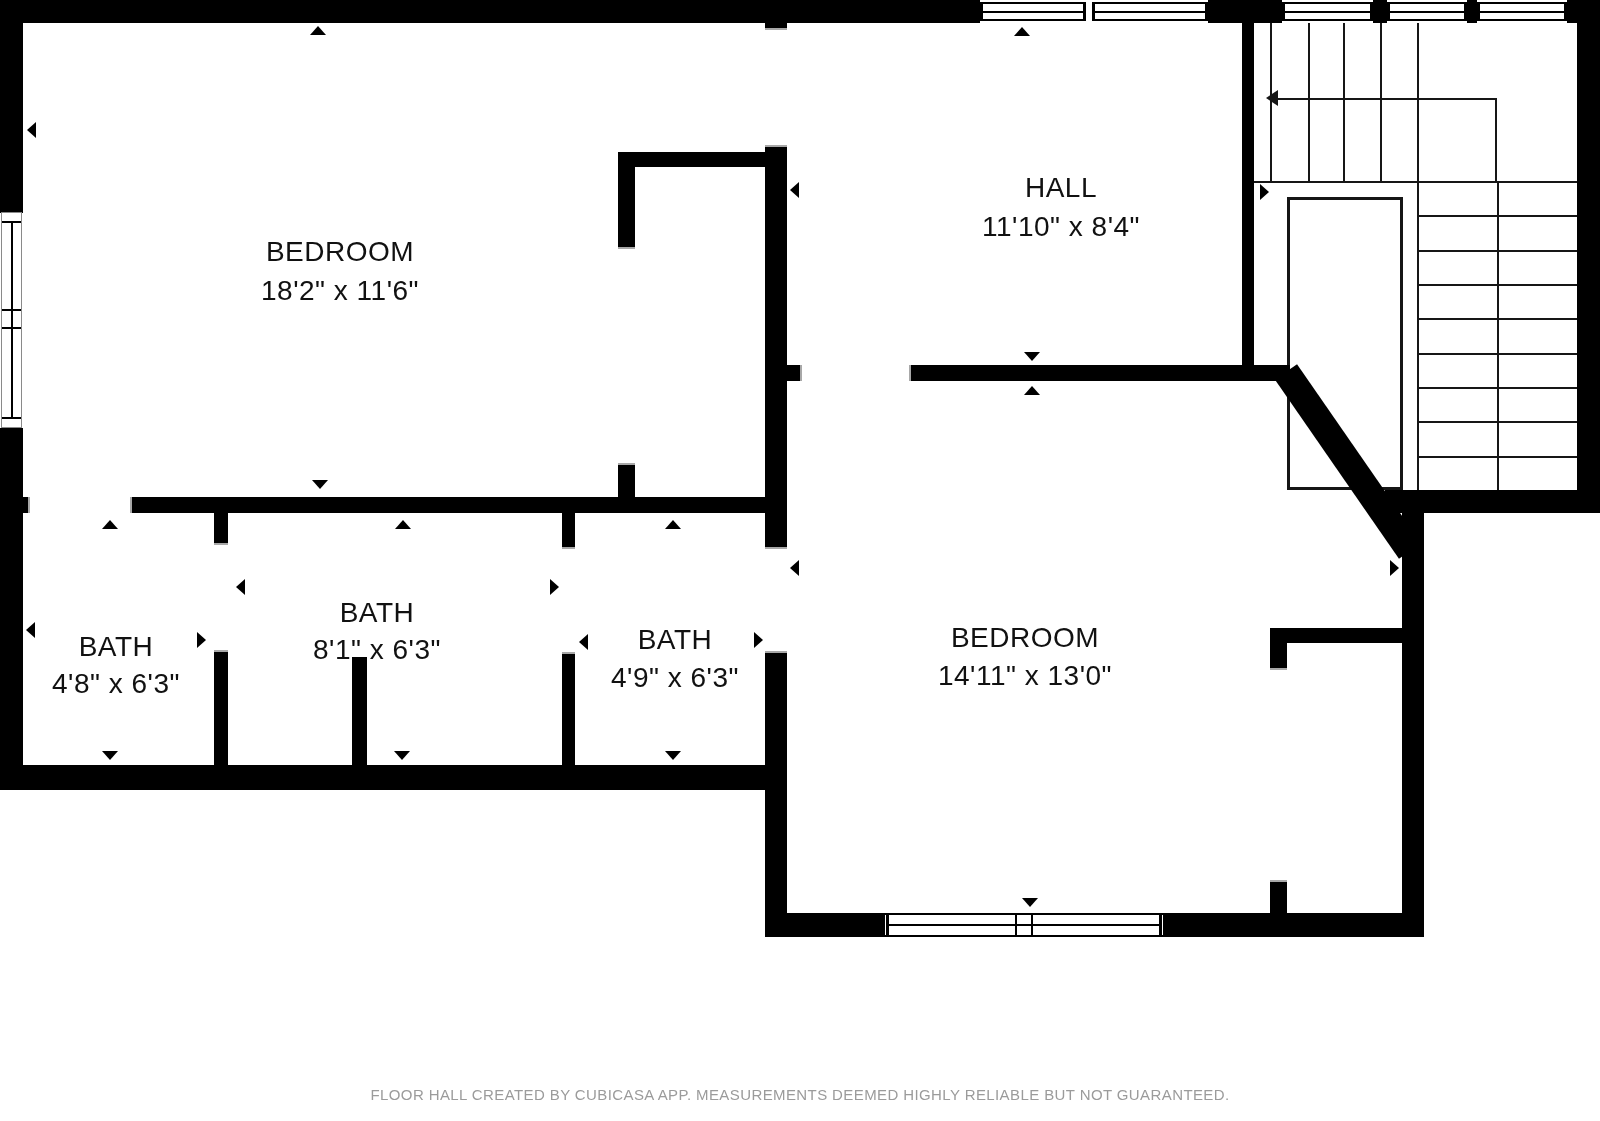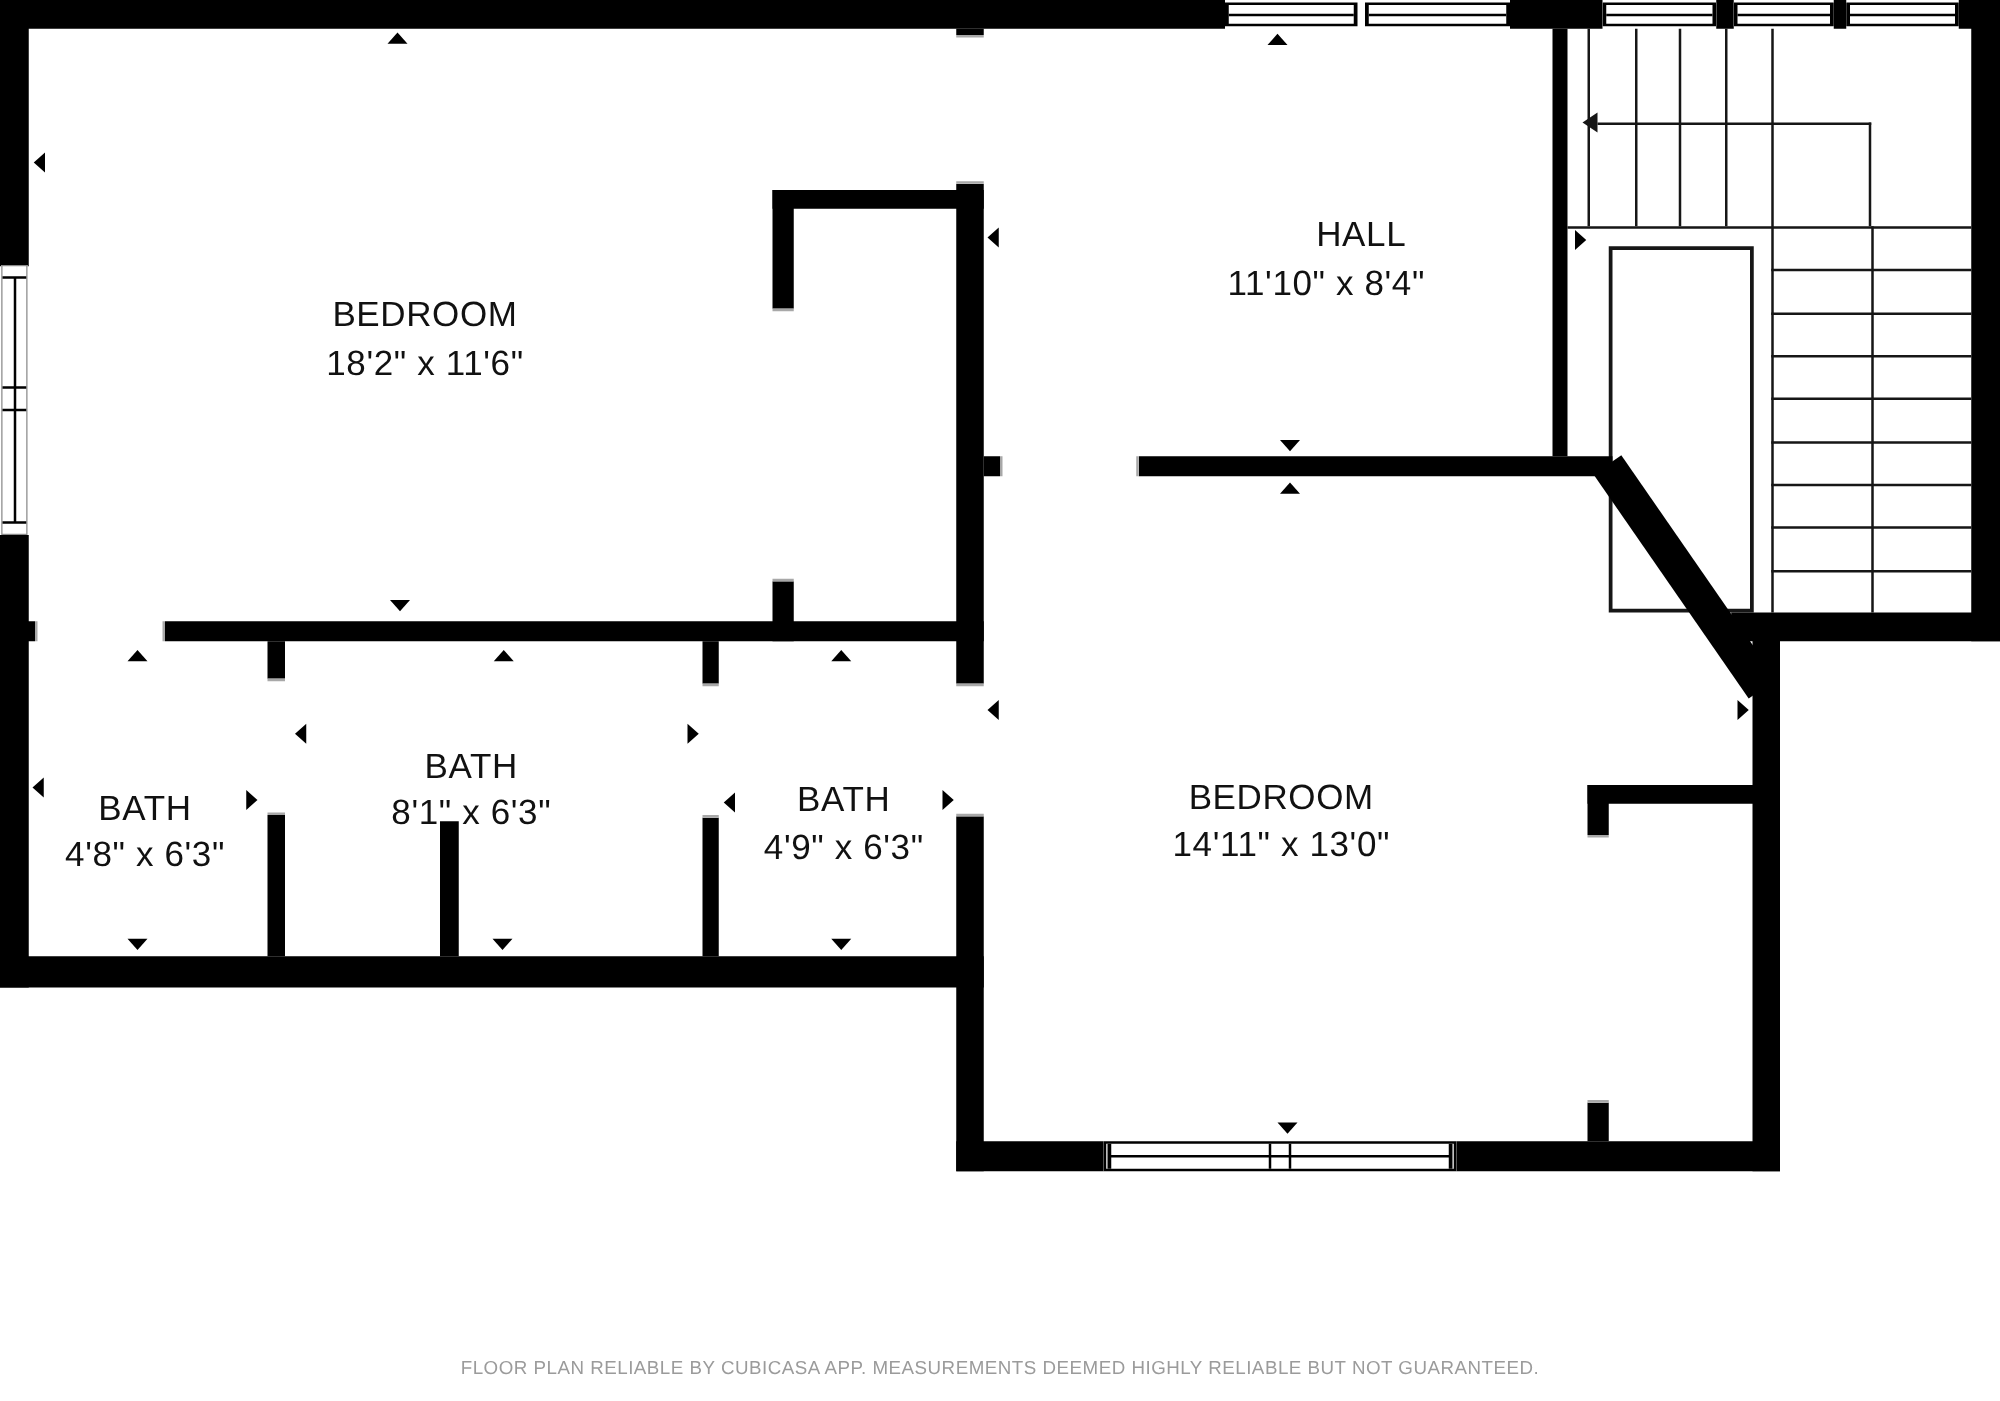--- a/index.html
+++ b/index.html
@@ -144,25 +144,25 @@
       <div class="mk" style="left: 790px; top: 182px; border-width: 8px 9px 8px 0px; border-color: transparent rgb(0, 0, 0) transparent transparent;"></div>
       <div class="mk" style="left: 197px; top: 632px; border-width: 8px 0px 8px 9px; border-color: transparent transparent transparent rgb(0, 0, 0);"></div>
       <div class="mk" style="left: 550px; top: 579px; border-width: 8px 0px 8px 9px; border-color: transparent transparent transparent rgb(0, 0, 0);"></div>
       <div class="mk" style="left: 754px; top: 632px; border-width: 8px 0px 8px 9px; border-color: transparent transparent transparent rgb(0, 0, 0);"></div>
       <div class="mk" style="left: 1260px; top: 184px; border-width: 8px 0px 8px 9px; border-color: transparent transparent transparent rgb(0, 0, 0);"></div>
       <div class="mk" style="left: 1390px; top: 560px; border-width: 8px 0px 8px 9px; border-color: transparent transparent transparent rgb(0, 0, 0);"></div>
     </div>
   <div>
       <div class="rlabel" style="left: 340px; top: 252px;">BEDROOM</div>
       <div class="rlabel" style="left: 340px; top: 291px;">18'2" x 11'6"</div>
-      <div class="rlabel" style="left: 1089px; top: 188px;">HALL</div>
+      <div class="rlabel" style="left: 1061px; top: 188px;">HALL</div>
       <div class="rlabel" style="left: 1061px; top: 227px;">11'10" x 8'4"</div>
       <div class="rlabel" style="left: 116px; top: 647px;">BATH</div>
       <div class="rlabel" style="left: 116px; top: 684px;">4'8" x 6'3"</div>
       <div class="rlabel" style="left: 377px; top: 613px;">BATH</div>
       <div class="rlabel" style="left: 377px; top: 650px;">8'1" x 6'3"</div>
       <div class="rlabel" style="left: 675px; top: 640px;">BATH</div>
       <div class="rlabel" style="left: 675px; top: 678px;">4'9" x 6'3"</div>
       <div class="rlabel" style="left: 1025px; top: 638px;">BEDROOM</div>
       <div class="rlabel" style="left: 1025px; top: 676px;">14'11" x 13'0"</div>
     </div>
-  <div class="footer">FLOOR PLAN RELIABLE BY CUBICASA APP. MEASUREMENTS DEEMED HIGHLY RELIABLE BUT NOT GUARANTEED.</div>
+  <div class="footer">FLOOR HALL CREATED BY CUBICASA APP. MEASUREMENTS DEEMED HIGHLY RELIABLE BUT NOT GUARANTEED.</div>
 </div>
 
 </body></html>

